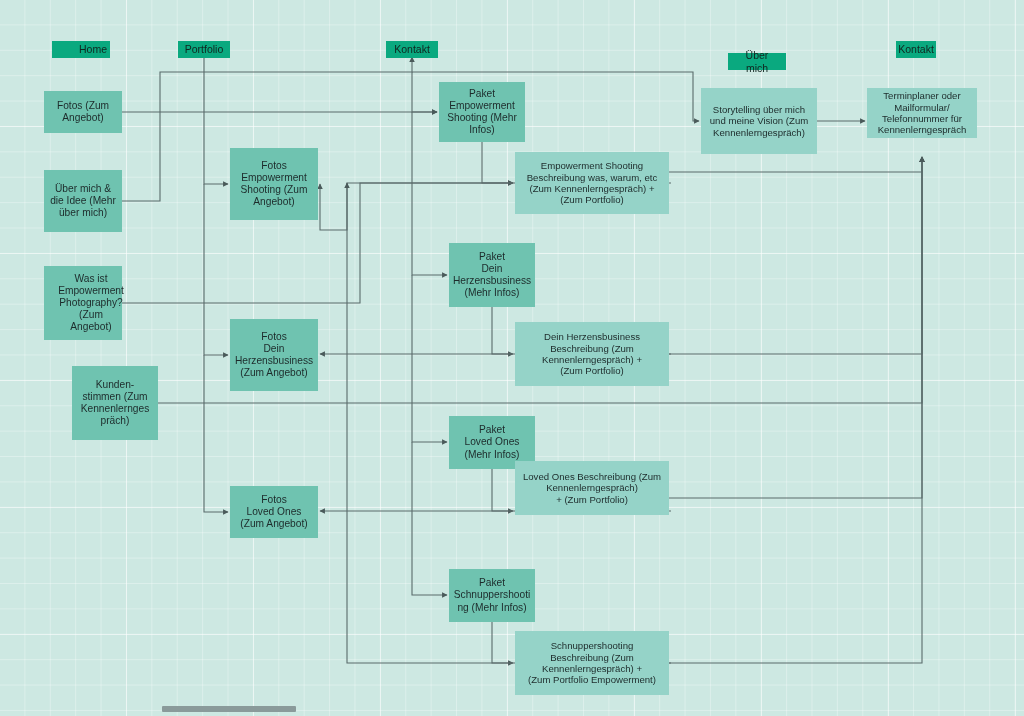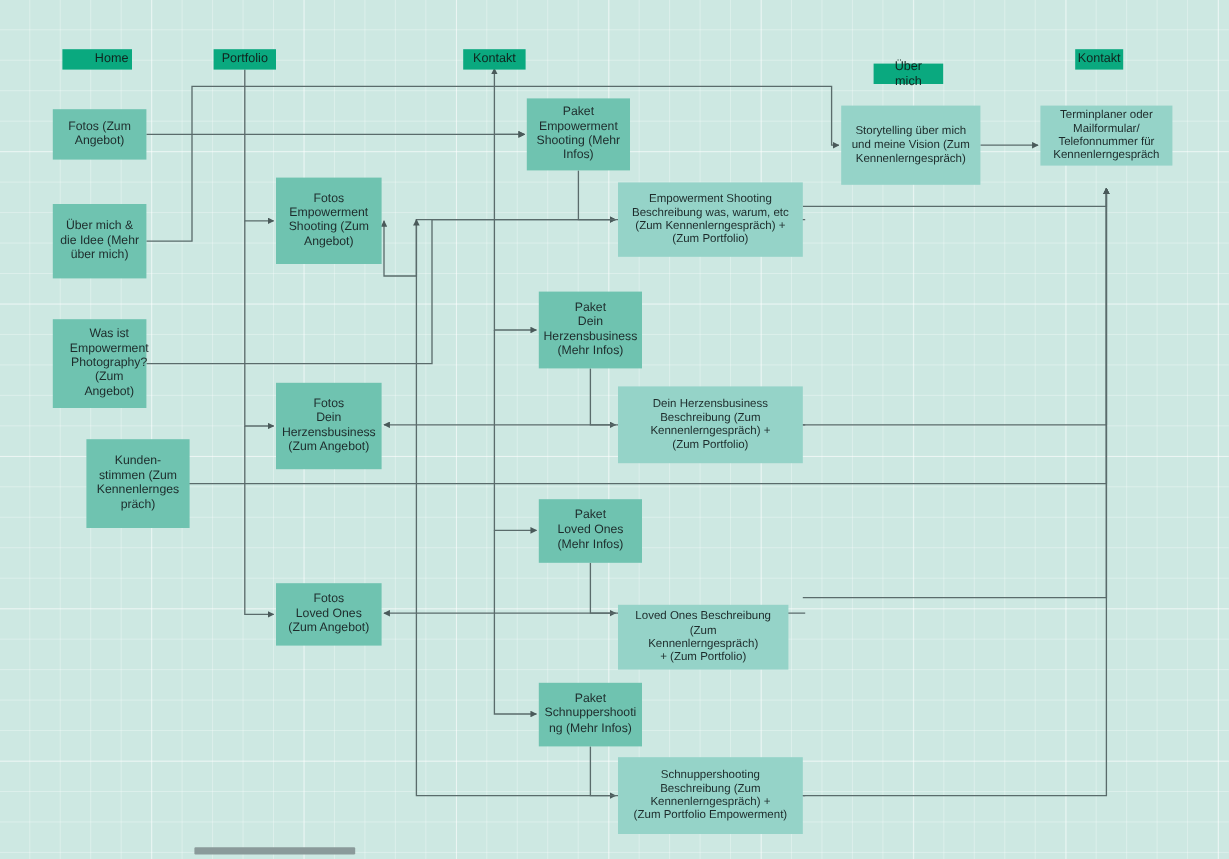--- a/index.html
+++ b/index.html
@@ -183,21 +183,21 @@
 Beschreibung was, warum, etc
 (Zum Kennenlerngespräch) +
 (Zum Portfolio)</span>
   </div>
   <div class="node desc sm" style="left:515px;top:322px;width:154px;height:64px;justify-content:center;">
     <span class="lbl">Dein Herzensbusiness
 Beschreibung (Zum
 Kennenlerngespräch) +
 (Zum Portfolio)</span>
   </div>
-  <div class="node desc sm" style="left:515px;top:504px;width:142px;height:54px;">
+  <div class="node desc sm" style="left:515px;top:461px;width:154px;height:54px;">
     <span class="lbl">Loved Ones Beschreibung (Zum
 Kennenlerngespräch)
 + (Zum Portfolio)</span>
   </div>
   <div class="node desc sm" style="left:515px;top:631px;width:154px;height:64px;">
     <span class="lbl">Schnuppershooting
 Beschreibung (Zum
 Kennenlerngespräch) +
 (Zum Portfolio Empowerment)</span>
   </div>

